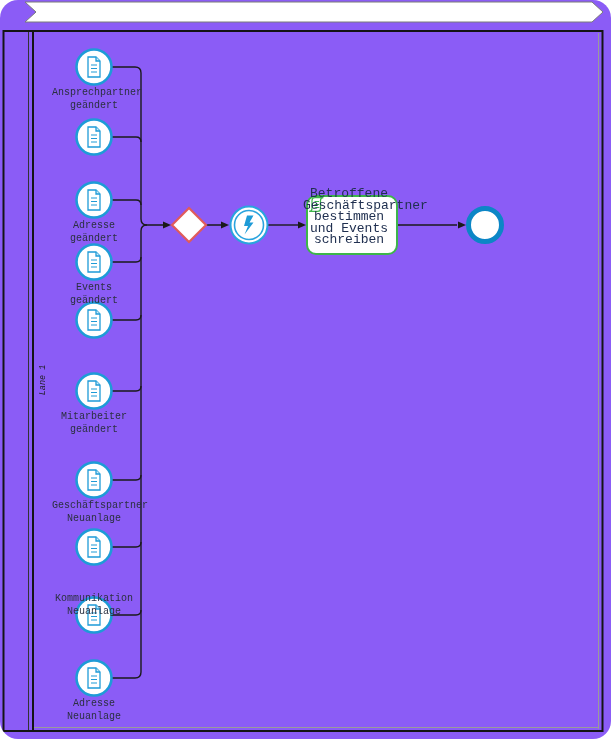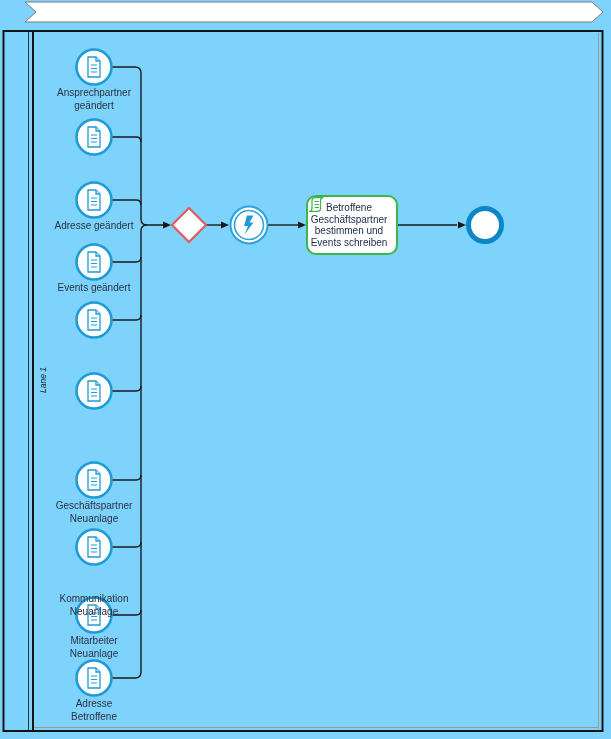--- a/index.html
+++ b/index.html
@@ -1,38 +1,39 @@
 <!DOCTYPE html>
 <html><head>
 <meta charset="utf-8">
 <style>
   html,body{margin:0;padding:0;background:#ffffff;}
   .canvas{
     position:relative;
     width:611px;height:739px;
-    background:#7dd3fc;
-    font-family:Liberation Sans, sans-serif;
+    background:#8b5cf6;
+    font-family:Liberation Mono, monospace;
     overflow:hidden;
+    border-radius:18px;
   }
   .svg-layer{position:absolute;left:0;top:0;}
   .node-label{
     position:absolute;
     width:84px;
     text-align:center;
     font-size:10px;
     line-height:12.5px;
     color:#2b3040;
     z-index:2;
   }
   .task-label{
     position:absolute;
-    left:303px;top:202px;
+    left:303px;top:188px;
     width:92px;
     text-align:center;
-    font-size:10px;
+    font-size:13px;
     line-height:11.5px;
     color:#203050;
     z-index:2;
   }
   .lane-label{
     position:absolute;
     left:14px;top:374px;
     width:60px;height:12px;
     transform:rotate(-90deg);
     transform-origin:center;
@@ -186,20 +187,20 @@
     </g>
 
     <circle cx="485" cy="225" r="16.5" fill="#ffffff" stroke="#0C86C6" stroke-width="5"></circle>
   </svg>
 
   <div class="lane-label">Lane 1</div>
 
   <div class="node-label" style="left:52px;top:87px">Ansprechpartner geändert</div>
   <div class="node-label" style="left:52px;top:220px">Adresse geändert</div>
   <div class="node-label" style="left:52px;top:282px">Events geändert</div>
+  <div class="node-label" style="left:52px;top:411px">Mitarbeiter geändert</div>
   <div class="node-label" style="left:52px;top:500px">Geschäftspartner Neuanlage</div>
   <div class="node-label" style="left:52px;top:593px">Kommunikation Neuanlage</div>
-  <div class="node-label" style="left:52px;top:635px">Mitarbeiter Neuanlage</div>
-  <div class="node-label" style="left:52px;top:698px">Adresse Betroffene</div>
+  <div class="node-label" style="left:52px;top:698px">Adresse Neuanlage</div>
 
   <div class="task-label">Betroffene Geschäftspartner bestimmen und Events schreiben</div>
 
 </div>
 
 </body></html>

